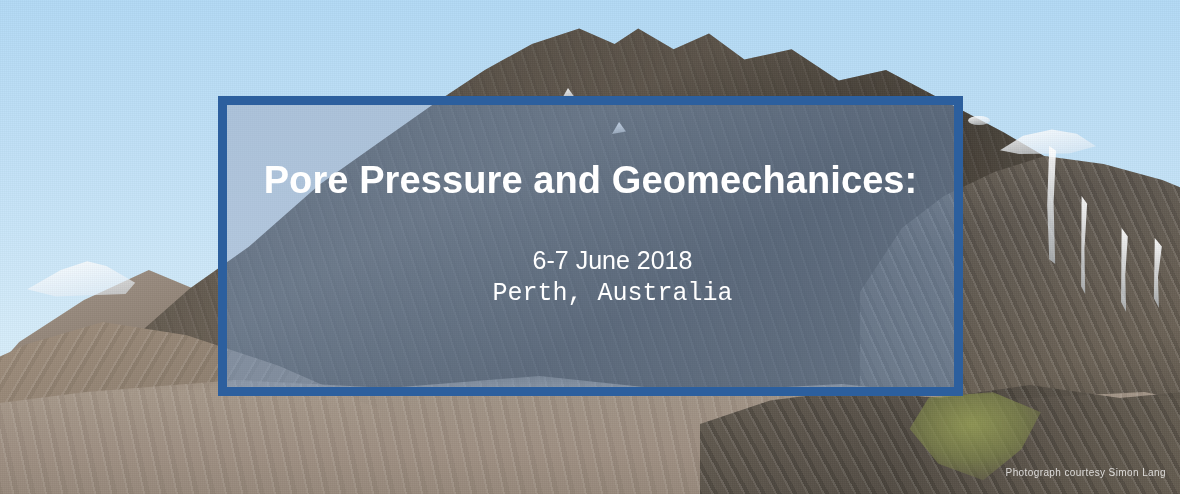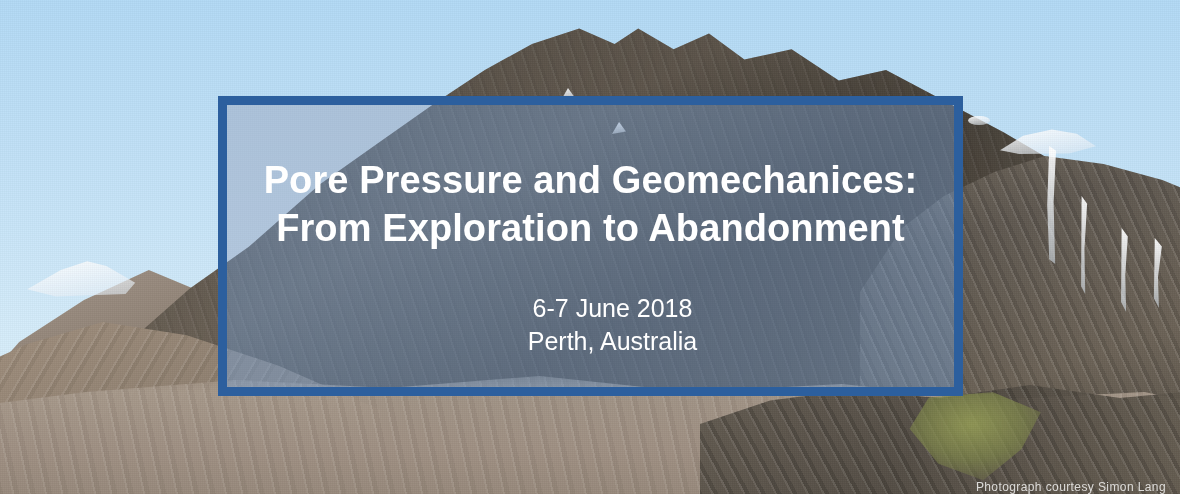--- a/index.html
+++ b/index.html
@@ -256,28 +256,28 @@
   #title-line-2 { margin-top: 2px; }
 
   .subtitle-line {
     font-size: 25px;
     font-weight: normal;
     line-height: 33px;
     color: #ffffff;
     margin-left: 44px;
   }
   #subtitle-line-1 { margin-top: 41px; }
-  #subtitle-line-2 { margin-top: 0px; }
+  #subtitle-line-2 { margin-top: 0px; font-family: Liberation Mono, monospace; }
 
   
   #photo-credit {
     position: absolute;
     right: 14px;
-    bottom: 0;
-    font-size: 12px;
+    bottom: 16px;
+    font-size: 10px;
     letter-spacing: .4px;
     color: rgba(255,255,255,0.78);
     z-index: 6;
     white-space: nowrap;
   }
 </style>
 </head>
 <body>
 
 <div id="banner">
@@ -314,21 +314,20 @@
     <div class="gully-fan-striae"></div>
 
     <div class="vegetation"></div>
 
     <div class="grain"></div>
   </div>
 
   <div id="title-panel">
     <div id="panel-text">
       <div class="title-line" id="title-line-1">Pore Pressure and Geomechanices:</div>
-      <div class="title-line" id="title-line-2">From Exploration to Abandonment</div>
       <div class="subtitle-line" id="subtitle-line-1">6-7 June 2018</div>
       <div class="subtitle-line" id="subtitle-line-2">Perth, Australia</div>
     </div>
   </div>
 
   <div id="photo-credit">Photograph courtesy Simon Lang</div>
 
 </div>
 
 </body></html>

